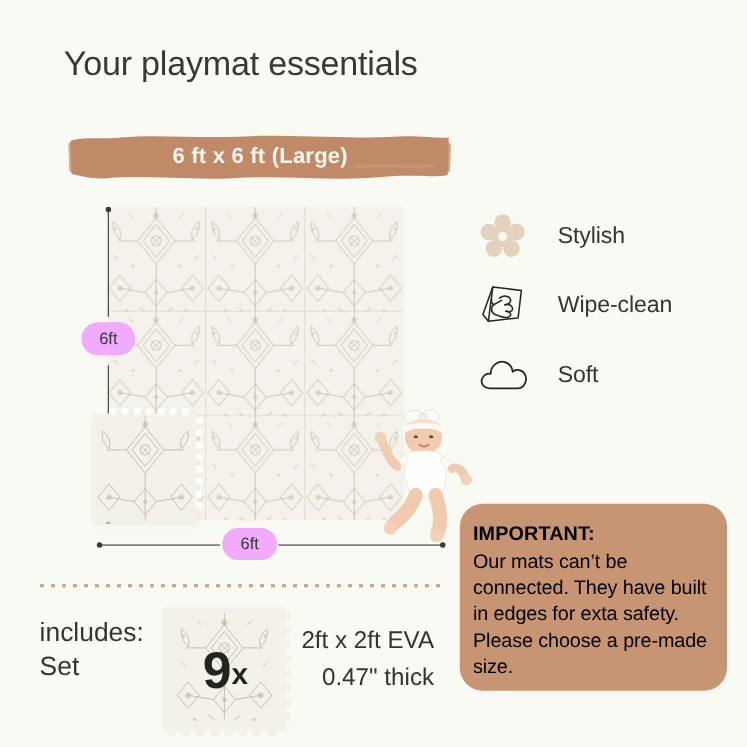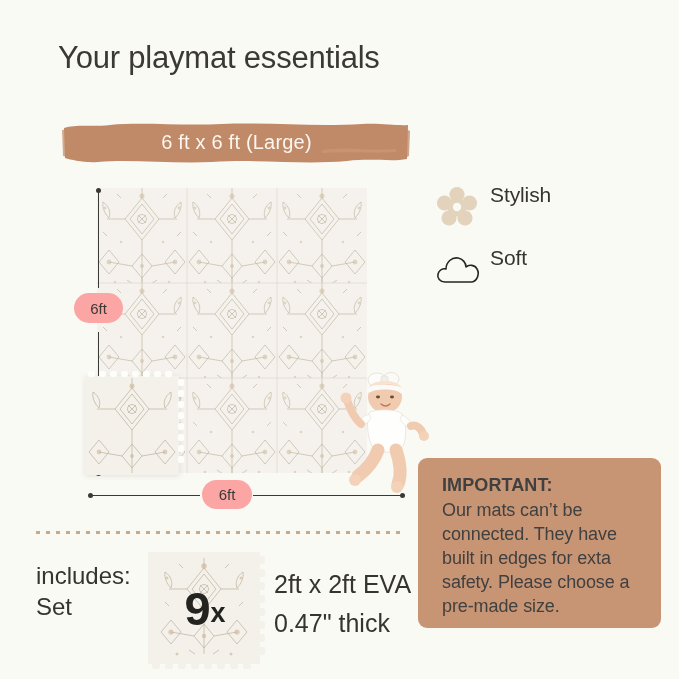--- a/index.html
+++ b/index.html
@@ -42,21 +42,21 @@
     position: absolute;
     inset: 0;
   }
   .banner-label {
     position: absolute;
     inset: 0;
     display: flex;
     align-items: center;
     justify-content: center;
     font-size: 20px;
-    font-weight: 400;
+    font-weight: 700;
     color: #FBF6EF;
     letter-spacing: 0.2px;
     padding-left: 1px;
     box-sizing: border-box;
   }
 
   
   .mat-area {
     position: absolute;
     left: 40px;
@@ -121,43 +121,44 @@
     position: absolute;
     top: 315px;
     height: 1px;
     background: #3A3933;
   }
   .dim-h-left  { left: 50px;  width: 110px; }
   .dim-h-right { left: 213px; width: 149px; }
 
   .pill {
     position: absolute;
-    background: #fca5a5;
+    background: #f0abfc;
     border-radius: 16px;
     font-size: 15px;
     font-weight: 500;
     color: #3A3933;
     display: flex;
     align-items: center;
     justify-content: center;
   }
   .pill-v { left: 34px; top: 113px; width: 49px; height: 30px; }
   .pill-h { left: 162px; top: 300px; width: 50px; height: 29px; }
 
   
   .features {
     position: absolute;
     left: 432px;
     top: 183px;
     width: 230px;
   }
   .feature {
     display: flex;
-    align-items: flex-start;
+    align-items: center;
     height: 63px;
+    gap: 17px;
   }
   .feature-icon {
     width: 58px;
     min-width: 58px;
     height: 48px;
     display: flex;
     align-items: center;
     justify-content: flex-start;
     padding-left: 4px;
     box-sizing: border-box;
@@ -170,24 +171,24 @@
   }
 
   
   .important {
     position: absolute;
     left: 418px;
     top: 458px;
     width: 243px;
     height: 170px;
     background: #C89574;
-    border-radius: 9px;
+    border-radius: 21px;
     box-sizing: border-box;
-    padding: 16px 18px 10px 24px;
-    color: #404040;
+    padding: 16px 18px 10px 12px;
+    color: #000000;
   }
   .important-heading {
     font-size: 18px;
     font-weight: 700;
     line-height: 1.32;
     letter-spacing: 0.1px;
   }
   .important-body {
     font-size: 18px;
     font-weight: 400;
@@ -242,23 +243,24 @@
     font-weight: 600;
     vertical-align: baseline;
     position: relative;
     top: 5px;
     left: 1px;
   }
   .set-desc {
     position: absolute;
     left: 274px;
     top: 565px;
-    font-size: 25px;
+    font-size: 22px;
     line-height: 1.55;
     color: #35342F;
+    text-align: right;
   }
 </style>
 </head>
 <body>
 
 <div class="page">
 
   <div class="page-title">Your playmat essentials</div>
 
   <div class="banner-wrap">
@@ -444,20 +446,34 @@
             <circle cx="8.5" cy="17" r="7.6"></circle>
             <circle cx="21" cy="21" r="9.5"></circle>
           </g>
           <circle cx="21" cy="21" r="4.2" fill="#FAFAF5"></circle>
         </svg>
       </span>
       <span class="feature-label">Stylish</span>
     </div>
 
 
+    <div class="feature">
+      <span class="feature-icon">
+        <svg width="44" height="42" viewBox="0 0 44 42" fill="none" stroke="#26251F" stroke-width="1.4" stroke-linecap="round" stroke-linejoin="round">
+          <path d="M12,4 L38,7 L35,32 L8,35 Z"></path>
+          <path d="M8,35 L3,29 L12,4"></path>
+          <path d="M18,14 C22,11 27,12 28,15 C29,18 26,20 23,20"></path>
+          <path d="M23,20 C27,19 30,21 30,24 C30,26 27,27 24,26"></path>
+          <path d="M24,26 C27,26 29,28 28,30 C27,32 23,32 20,31"></path>
+          <path d="M20,31 L14,29 C10,27 10,22 13,20 L20,16"></path>
+          <path d="M13,20 C11,19 10,17 11,15"></path>
+        </svg>
+      </span>
+      <span class="feature-label">Wipe-clean</span>
+    </div>
 
     <div class="feature">
       <span class="feature-icon">
         <svg width="46" height="36" viewBox="0 0 46 36" fill="none" stroke="#26251F" stroke-width="1.6" stroke-linecap="round" stroke-linejoin="round">
           <path d="M9,30 C4,30 1,26 2,22 C3,18 7,16 10,17
                    C10,10 16,5 22,6 C27,7 30,11 30,15
                    C33,12 39,13 41,17 C44,22 41,30 35,30 Z"></path>
         </svg>
       </span>
       <span class="feature-label">Soft</span>

